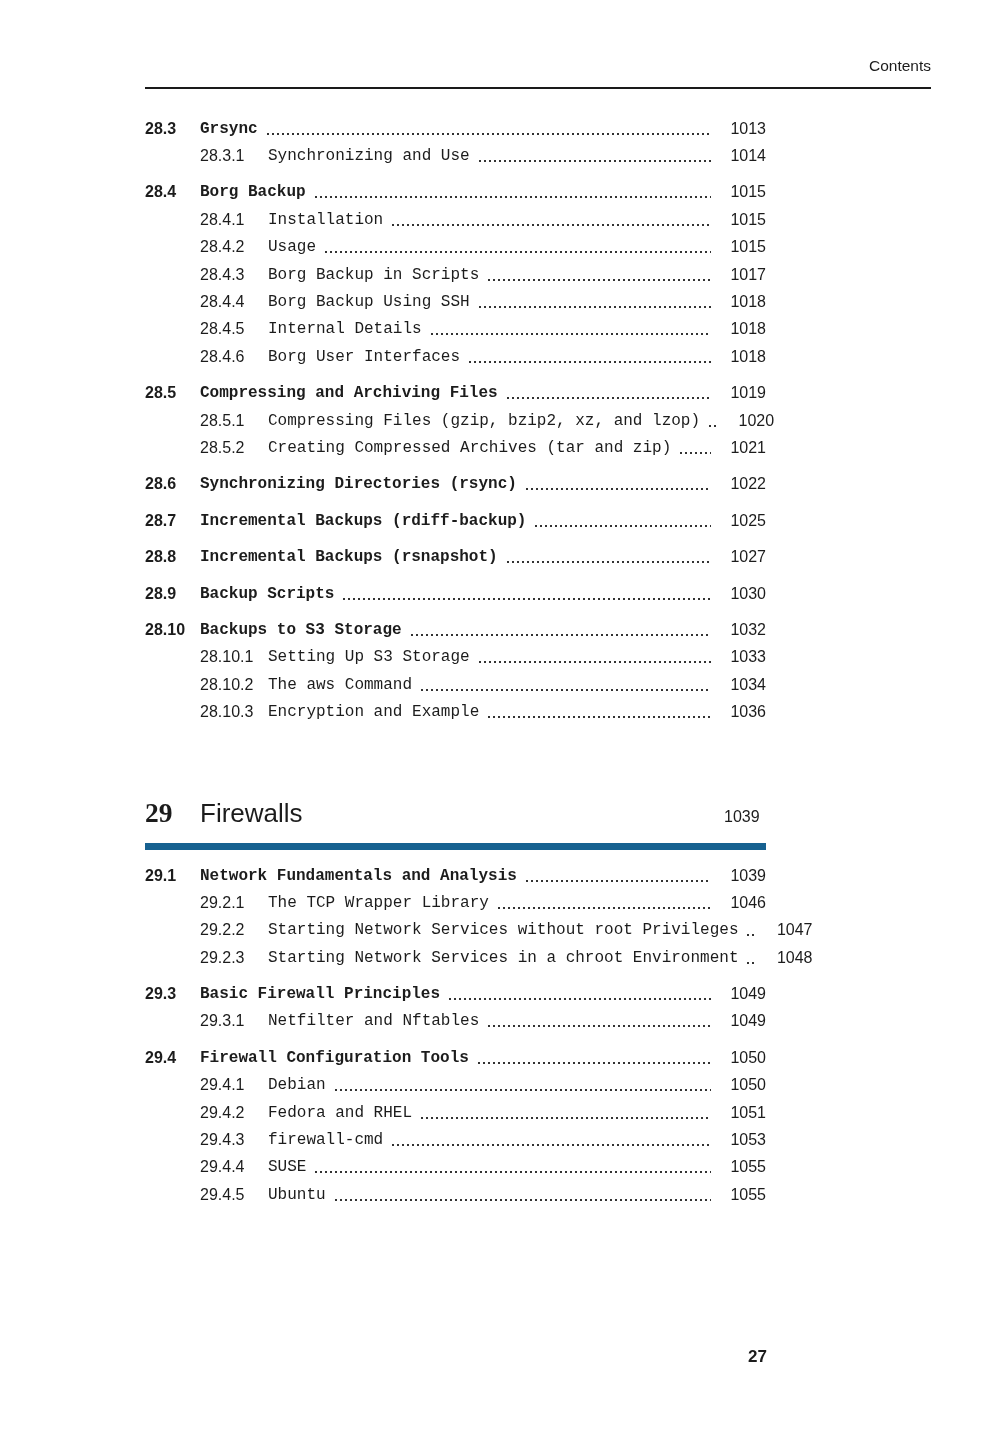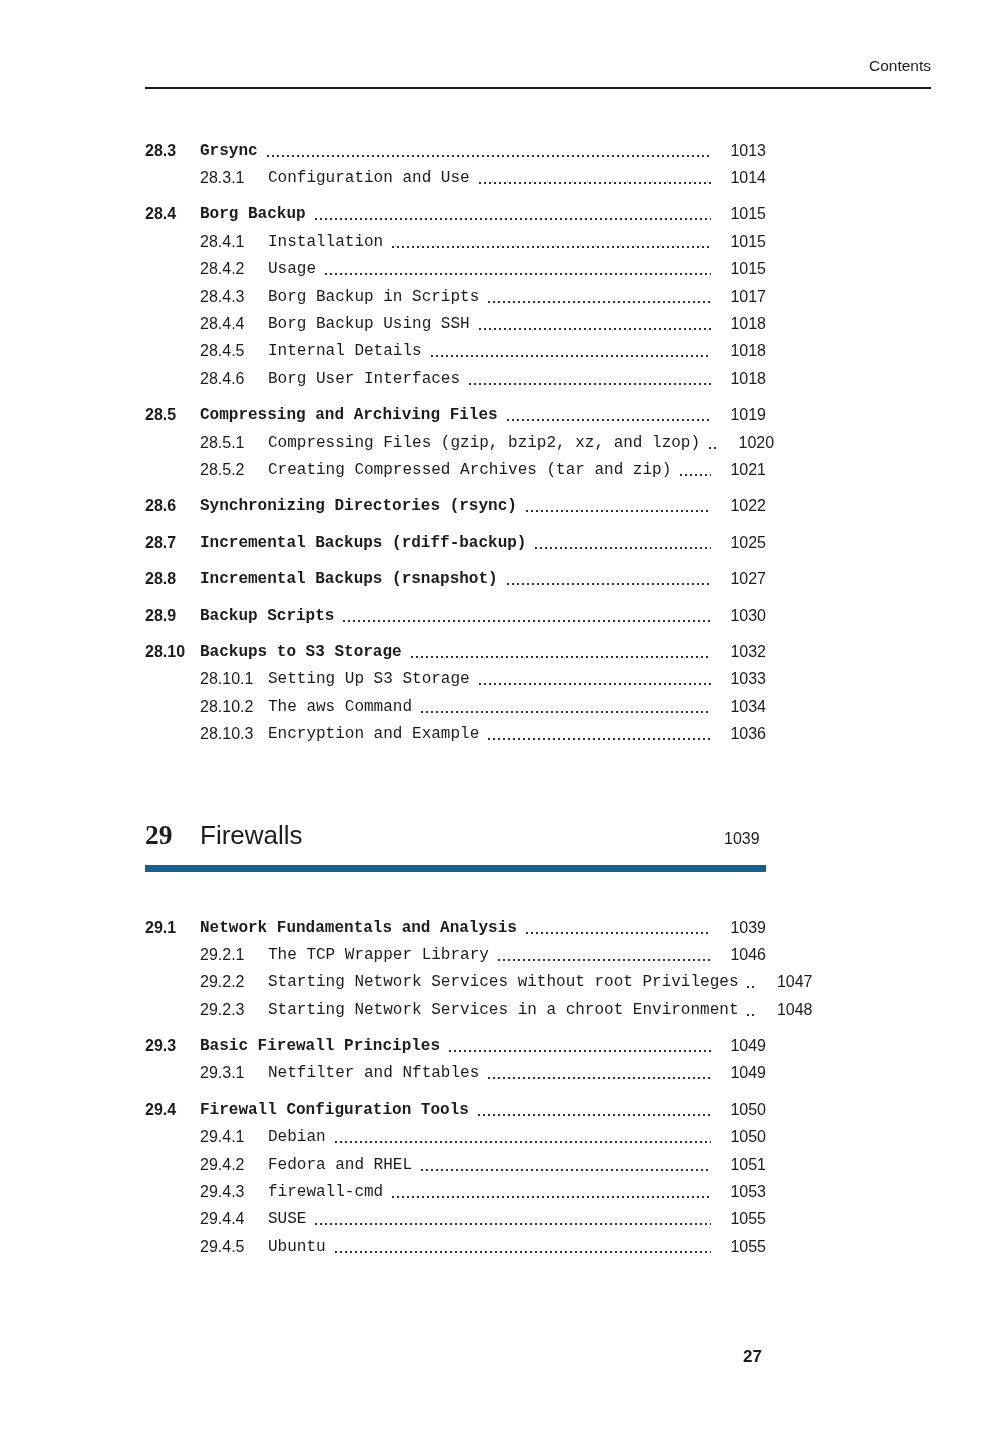--- a/index.html
+++ b/index.html
@@ -25,23 +25,23 @@
     color: #1c1c1c;
   }
   .header-rule {
     width: 786px;
     border-bottom: 2px solid #1a1a1a;
     margin-top: 12px;
   }
   
   .toc-rows {
     width: 621px;
-    margin-top: 48px;
-  }
-  .toc-rows.second { margin-top: 42px; }
+    margin-top: 26px;
+  }
+  .toc-rows.second { margin-top: 12px; }
   .toc-row {
     display: flex;
     align-items: center;
     height: 27.4px;
     font-size: 16px;
   }
   .toc-row.level-1 { margin-top: 9px; }
   .toc-rows > .toc-row:first-child { margin-top: 0; }
   .toc-row.level-1 .num,
   .toc-row.level-1 .title { font-weight: bold; }
@@ -95,24 +95,25 @@
   .chapter-bar {
     width: 621px;
     height: 7px;
     margin-top: 9px;
     background: #176190;
   }
   
   .footer-page {
     position: absolute;
     top: 1347px;
-    left: 743px;
+    left: 723px;
     width: 44px;
     font-size: 17px;
     font-weight: bold;
+    text-align: right;
   }
 </style>
 </head>
 <body>
 
 <div class="page">
 
   <div class="running-header">
     <span>Contents</span>
   </div>
@@ -120,21 +121,21 @@
 
   <div class="toc-rows first">
       <div class="toc-row level-1">
     <span class="num">28.3</span>
     <span class="title">Grsync</span>
     <span class="leader"></span>
     <span class="page-num">1013</span>
   </div>
       <div class="toc-row level-2">
     <span class="num">28.3.1</span>
-    <span class="title">Configuration and Use</span>
+    <span class="title">Synchronizing and Use</span>
     <span class="leader"></span>
     <span class="page-num">1014</span>
   </div>
       <div class="toc-row level-1">
     <span class="num">28.4</span>
     <span class="title">Borg Backup</span>
     <span class="leader"></span>
     <span class="page-num">1015</span>
   </div>
       <div class="toc-row level-2">

